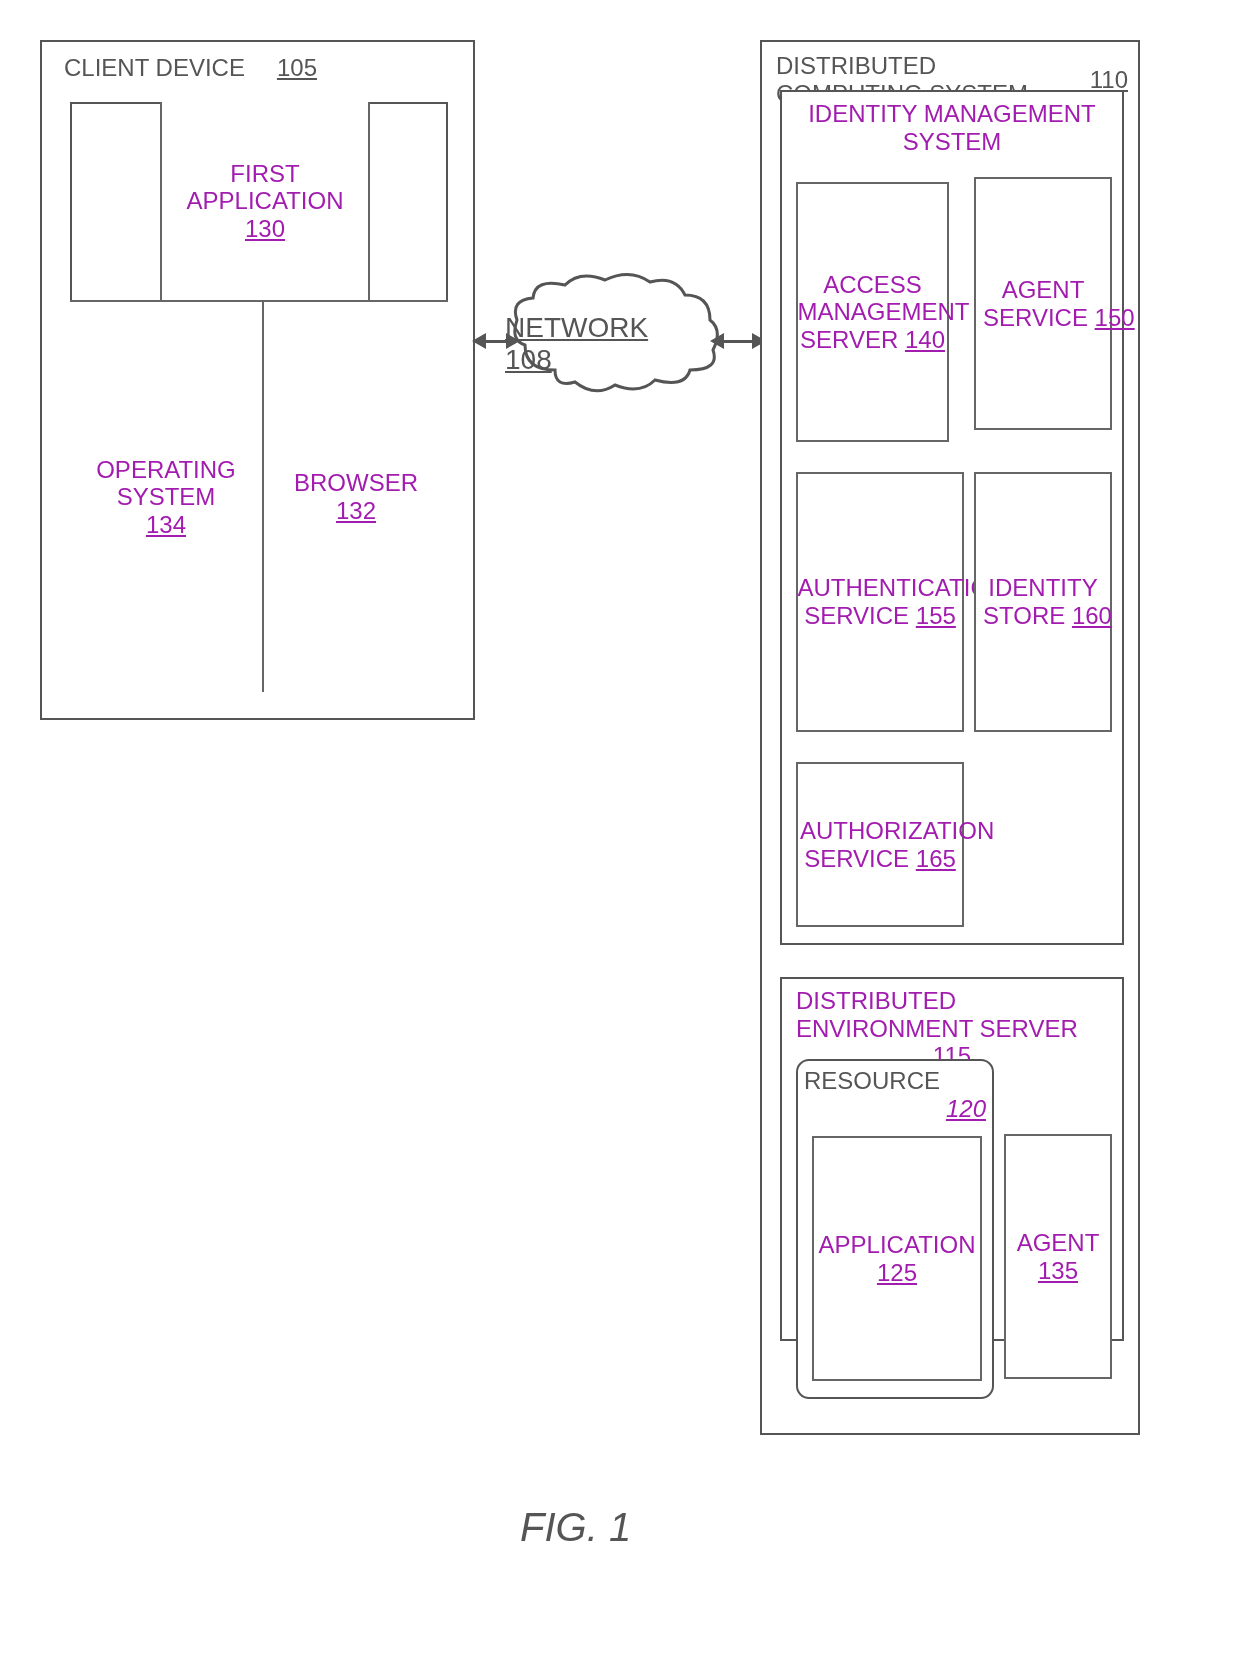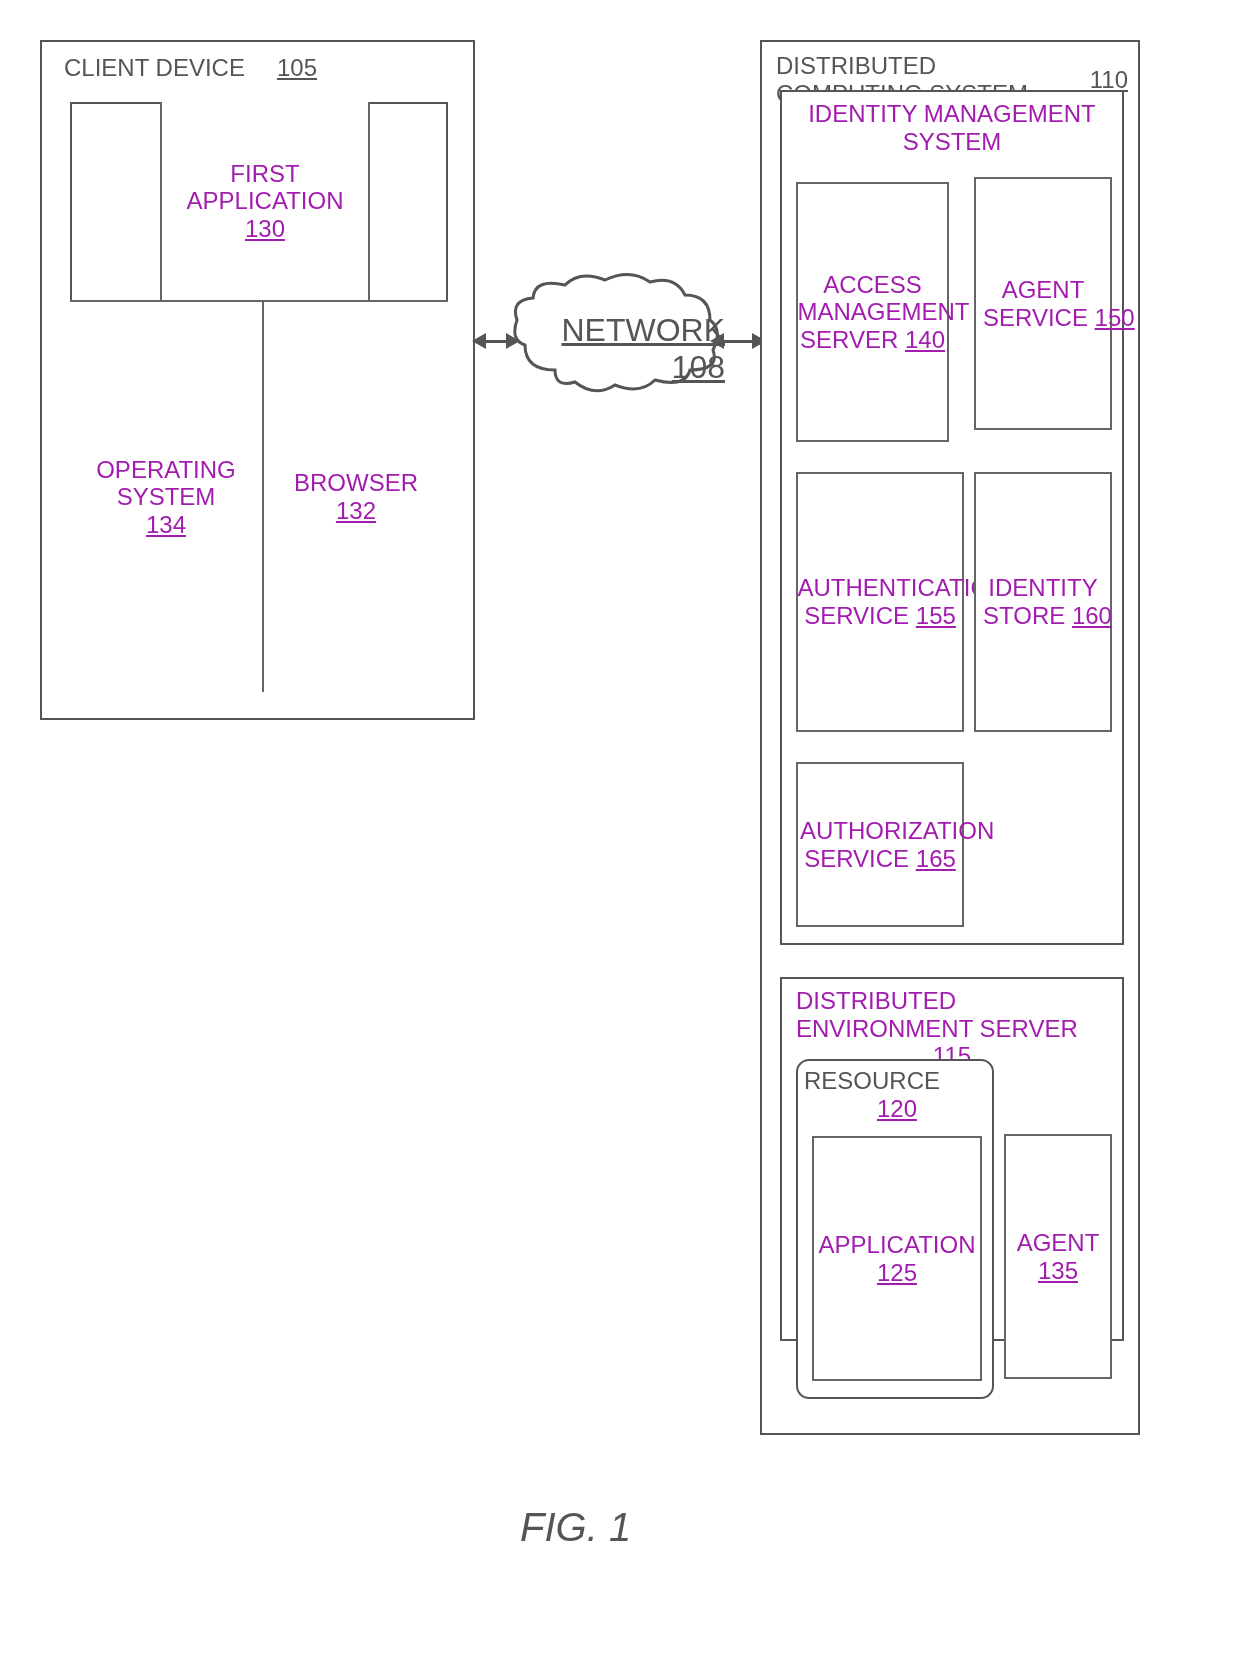--- a/index.html
+++ b/index.html
@@ -50,23 +50,23 @@
     width: 220px;
     height: 140px;
   }
   .cloud svg {
     width: 100%;
     height: 100%;
   }
   .cloud-label {
     position: absolute;
     width: 100%;
-    text-align: right;
+    text-align: left;
     top: 42px;
-    font-size: 32px;
+    font-size: 28px;
     color: #555;
   }
   .fig-caption {
     position: absolute;
     font-size: 40px;
     color: #555;
     font-style: italic;
   }
   .connector {
     position: absolute;
@@ -183,21 +183,21 @@
     </div>
 
     <div class="box" style="left:18px; top:935px; width:344px; height:364px; padding:8px;">
       <div class="text" style="text-align:left; padding-left:6px;">DISTRIBUTED ENVIRONMENT SERVER</div>
       <div class="text underline" style="text-align:center;">115</div>
 
       <div class="box" style="left:14px; top:80px; width:198px; height:340px; padding:6px;border-radius:13px;">
         <div class="label-row" style="justify-content:flex-start;">
           <span>RESOURCE</span>
         </div>
-        <div class="text underline" style="text-align:center; padding-left:4px;">120</div>
+        <div class="text underline" style="text-align:right; padding-left:4px;font-style:italic;">120</div>
 
         <div class="inner-box" style="position:absolute; left:14px; top:75px; width:170px; height:245px;">
           <div class="text">APPLICATION</div>
           <div class="text underline">125</div>
         </div>
       </div>
 
       <div class="inner-box" style="position:absolute; left:222px; top:155px; width:108px; height:245px;">
         <div class="text">AGENT</div>
         <div class="text underline">135</div>

